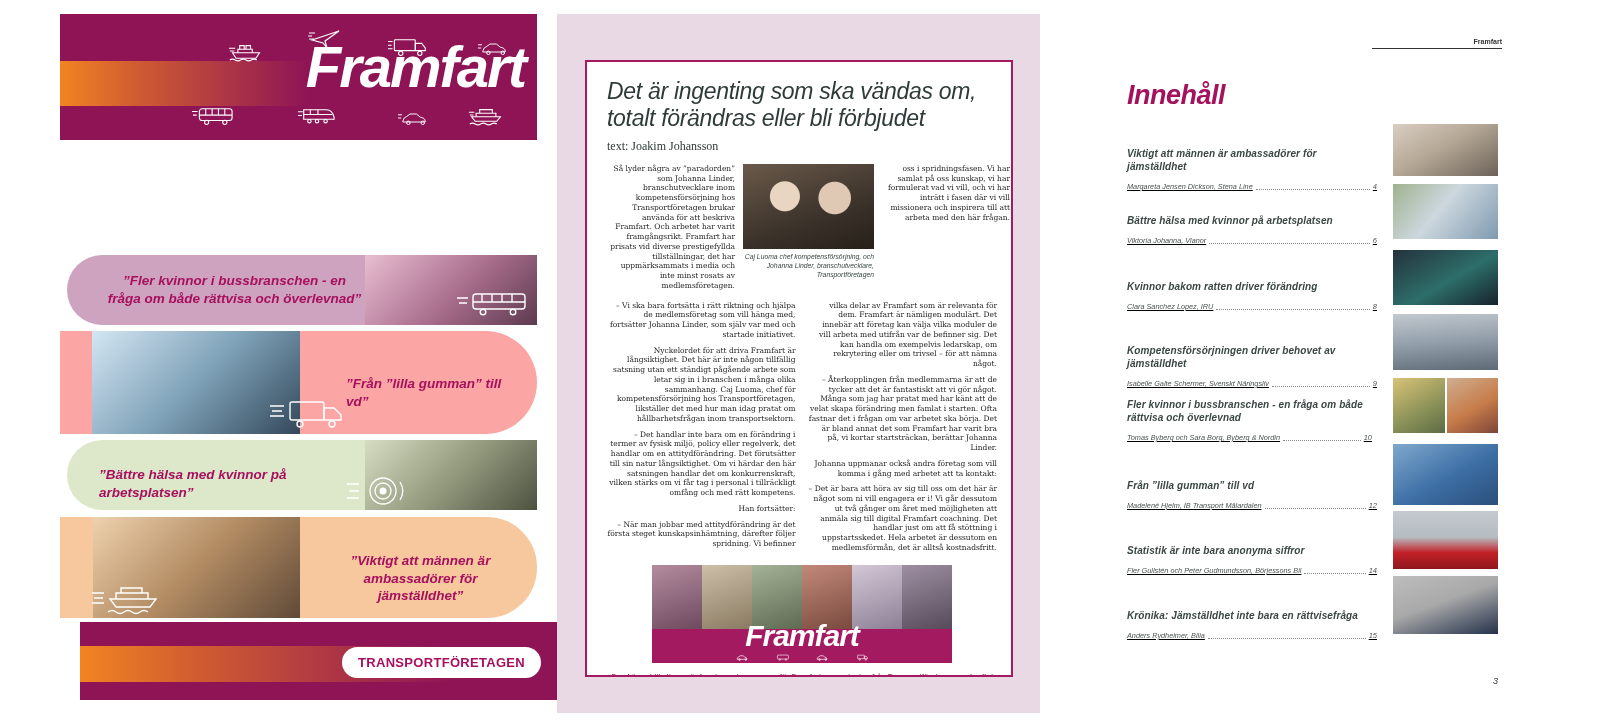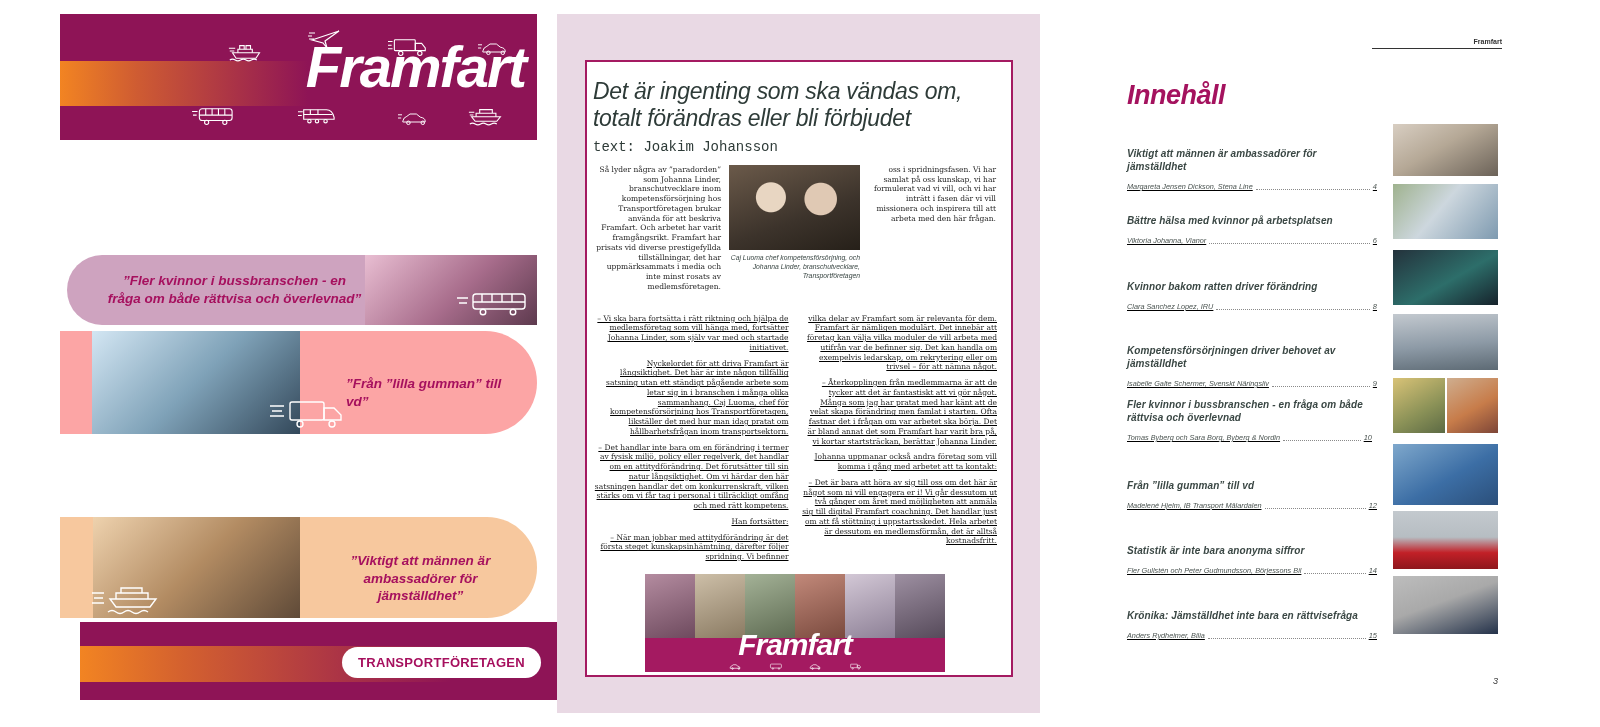--- a/index.html
+++ b/index.html
@@ -28,34 +28,34 @@
   
   .c1{background:linear-gradient(135deg,#f3b183 0%,#c08055 45%,#6b4630 100%);}
   .c2{background:linear-gradient(135deg,#e9bed2 0%,#a76c8b 55%,#5d3a4e 100%);}
   .c3{background:linear-gradient(135deg,#d3e6f3 0%,#7fa2b8 50%,#33485a 100%);}
   .c4{background:linear-gradient(135deg,#d6ddc2 0%,#8e9478 55%,#4c5240 100%);}
   .c5{background:linear-gradient(135deg,#eed2ae 0%,#b28b62 50%,#5f4a38 100%);}
 
   
   .mag{position:absolute;left:557px;top:14px;width:483px;height:699px;background:#E9D9E4;}
   .artbox{position:absolute;left:28px;top:46px;width:428px;height:617px;background:#fff;
-        border:2px solid #A41A61;box-sizing:border-box;padding:16px 14px 0 6px;overflow:hidden;}
+        border:2px solid #A41A61;box-sizing:border-box;padding:16px 14px 0 20px;overflow:hidden;}
   .art-title{font-style:italic;font-size:23px;line-height:1.17;color:#2E3B38;letter-spacing:-.3px;}
-  .byline{font-family:Liberation Mono, monospace;font-size:14px;color:#2E3B38;margin:7px 0 10px 0;}
+  .byline{font-family:Liberation Serif, serif;font-size:12px;color:#2E3B38;margin:7px 0 10px 0;}
   .body-txt{font-family:"DejaVu Serif",serif;font-size:7.5px;line-height:1.3;color:#262626;}
   .body-txt p{margin:0 0 6px 0;text-align:right;}
   .toprow{display:flex;gap:8px;}
   .topcol{width:128px;flex:0 0 128px;}
   .photobox{flex:0 0 131px;width:131px;}
   .art-photo{width:131px;height:85px;background:
         radial-gradient(circle at 32% 38%,#e8d6c2 0 14%,transparent 15%),
         radial-gradient(circle at 70% 40%,#e0c9b4 0 15%,transparent 16%),
         linear-gradient(160deg,#6b5a4a 0%,#3c332b 60%,#262019 100%);}
   .caption{font-style:italic;font-size:6.8px;line-height:1.35;color:#3A4744;text-align:right;margin-top:3px;}
-  .botrow{display:flex;gap:13px;margin-top:16px;text-decoration:underline;}
+  .botrow{display:flex;gap:13px;margin-top:4px;}
   .botcol{flex:1;}
   .banner{position:relative;width:300px;margin:6px auto 0 auto;}
   .tiles{display:flex;height:64px;}
   .tiles div{flex:1;}
   .g1{background:linear-gradient(160deg,#b48ca0,#6e4a5e);}
   .g2{background:linear-gradient(160deg,#cdbfa8,#8a7a62);}
   .g3{background:linear-gradient(160deg,#a4b297,#5e6b52);}
   .g4{background:linear-gradient(160deg,#c2897a,#7a4a3e);}
   .g5{background:linear-gradient(160deg,#d3c8d6,#8d8096);}
   .g6{background:linear-gradient(160deg,#9e90a2,#564a5a);}
@@ -194,20 +194,32 @@
         <svg width="78" height="34" viewBox="0 0 78 34" stroke="#fff" fill="none" stroke-width="1.4">
           <rect x="22" y="5" width="34" height="18" rx="2"></rect>
             <path d="M56 11h10l7 7v5H56z"></path>
           <circle cx="32" cy="27" r="3"></circle>
             <circle cx="64" cy="27" r="3"></circle>
             <path d="M2 9h14M4 14h10M2 19h14"></path>
           </svg>
         </span>
     </div>
 
+    <div class="pill" style="top:426px;left:7px;width:470px;height:70px;background:#DDE8CB;border-radius:40px 0 0 40px;">
+      <div class="ph c4" style="left:298px;width:172px;"></div>
+      <div class="quote" style="left:32px;top:26px;width:260px;">”Bättre hälsa med kvinnor på arbetsplatsen”</div>
+      <span class="ic" style="left:278px;top:34px">
+        <svg width="62" height="34" viewBox="0 0 62 34" stroke="#fff" fill="none" stroke-width="1.3">
+          <circle cx="38" cy="17" r="3.5" fill="#fff" stroke="none"></circle>
+            <circle cx="38" cy="17" r="8"></circle>
+          <circle cx="38" cy="17" r="13"></circle>
+            <path d="M55 8a17 17 0 0 1 0 18M2 10h12M4 17h10M2 24h12"></path>
+          </svg>
+        </span>
+    </div>
 
     <div class="pill" style="top:503px;height:101px;background:#F7C89E;border-radius:0 50px 50px 0;">
       <div class="ph c5" style="left:33px;width:207px;"></div>
       <span class="ic" style="left:30px;top:62px">
         <svg width="72" height="36" viewBox="0 0 72 36" stroke="#fff" fill="none" stroke-width="1.4">
           <path d="M20 20h46l-6 8H26z"></path>
             <path d="M26 20v-6h32v6M31 14V9h21v5"></path>
           <path d="M18 33q4-3 8 0t8 0t8 0t8 0t8 0"></path>
             <path d="M2 14h12M4 19h9M2 24h12"></path>
           </svg>

